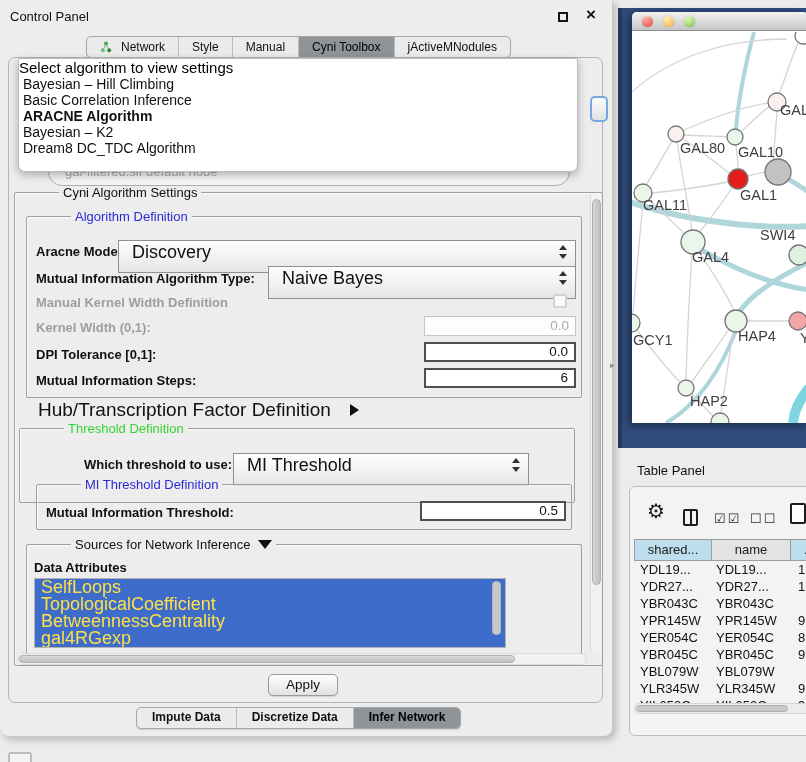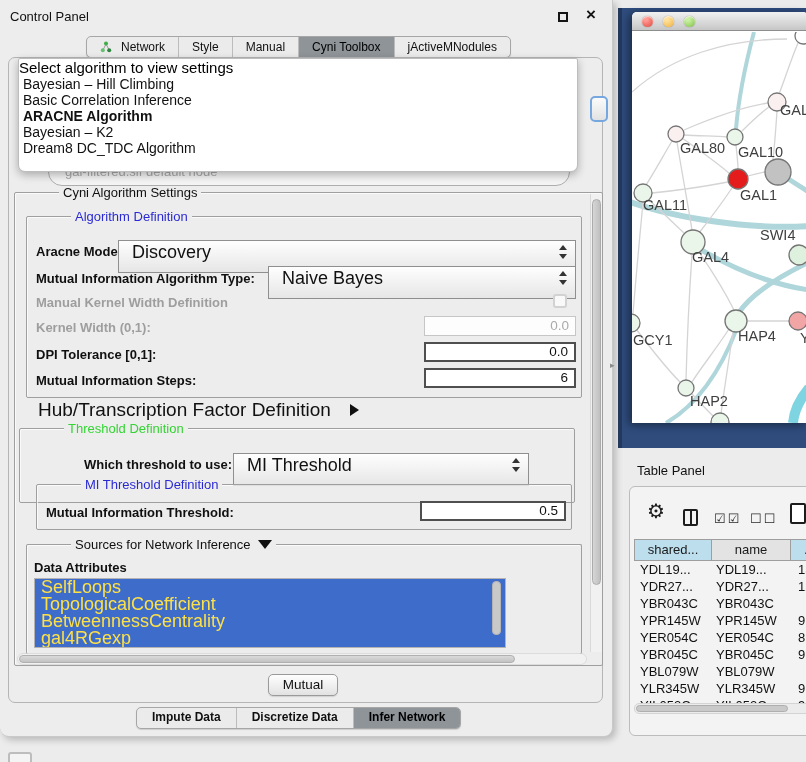--- a/index.html
+++ b/index.html
@@ -223,21 +223,21 @@
     <div class="attr-list">
       <div>
           <div class="attr-item">SelfLoops</div>
           <div class="attr-item">TopologicalCoefficient</div>
           <div class="attr-item">BetweennessCentrality</div>
           <div class="attr-item">gal4RGexp</div>
         </div>
       <div class="attr-scroll"></div>
     </div>
 
-    <div class="apply-btn">Mutual</div>
+    <div class="apply-btn">Apply</div>
     <div class="tabstrip" id="bottomtabs">
         <div class="tab">
           <span>Impute Data</span>
         </div>
         <div class="tab">
           <span>Discretize Data</span>
         </div>
         <div class="tab sel">
           <span>Infer Network</span>
         </div>

